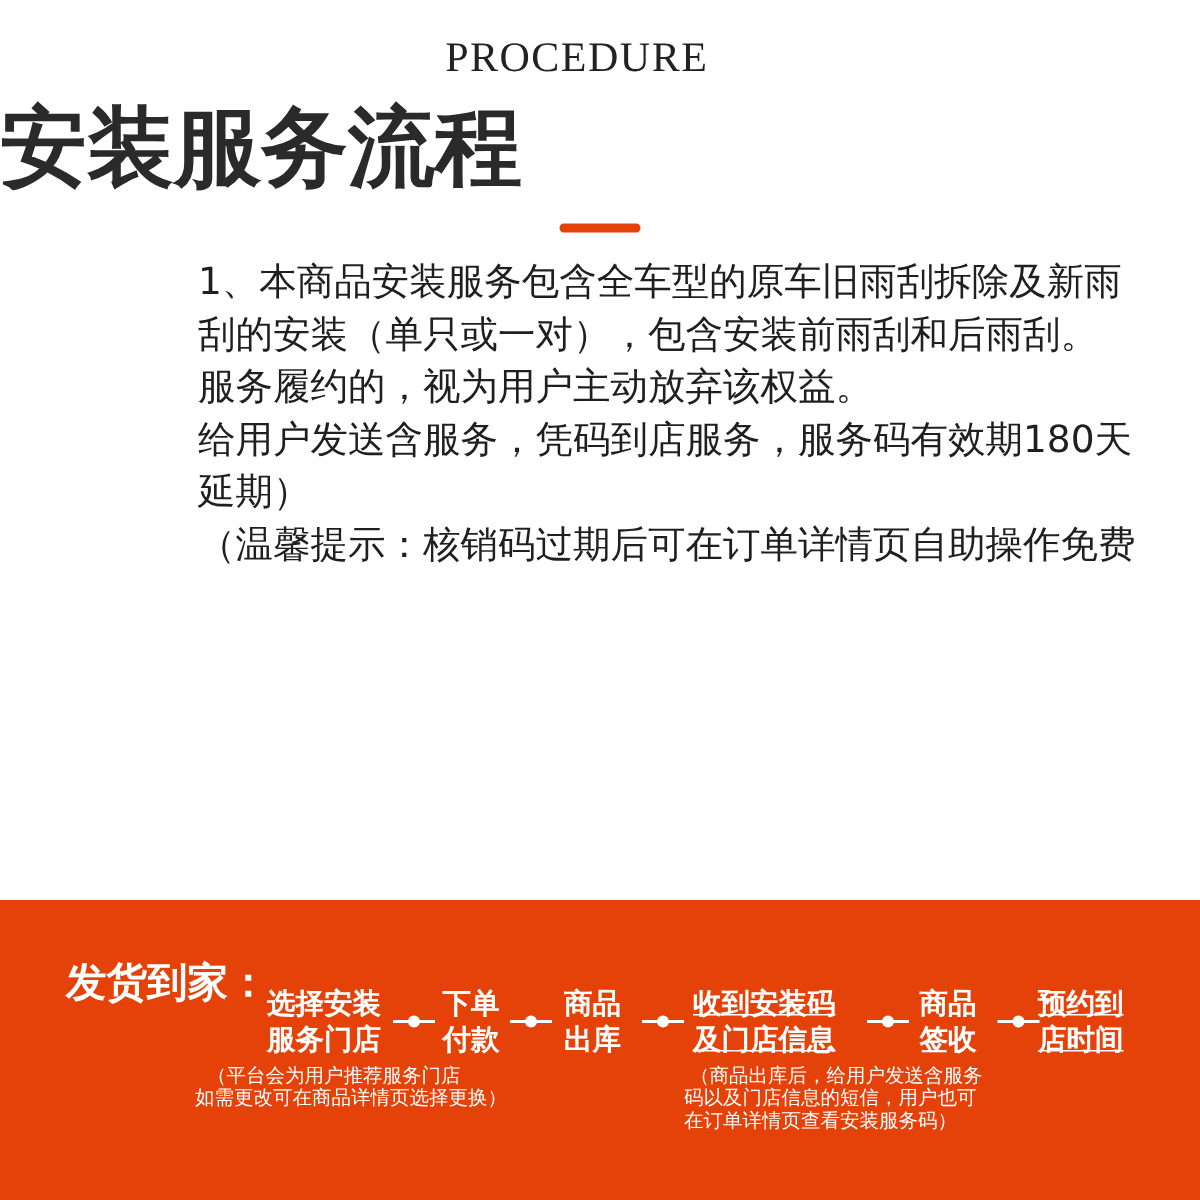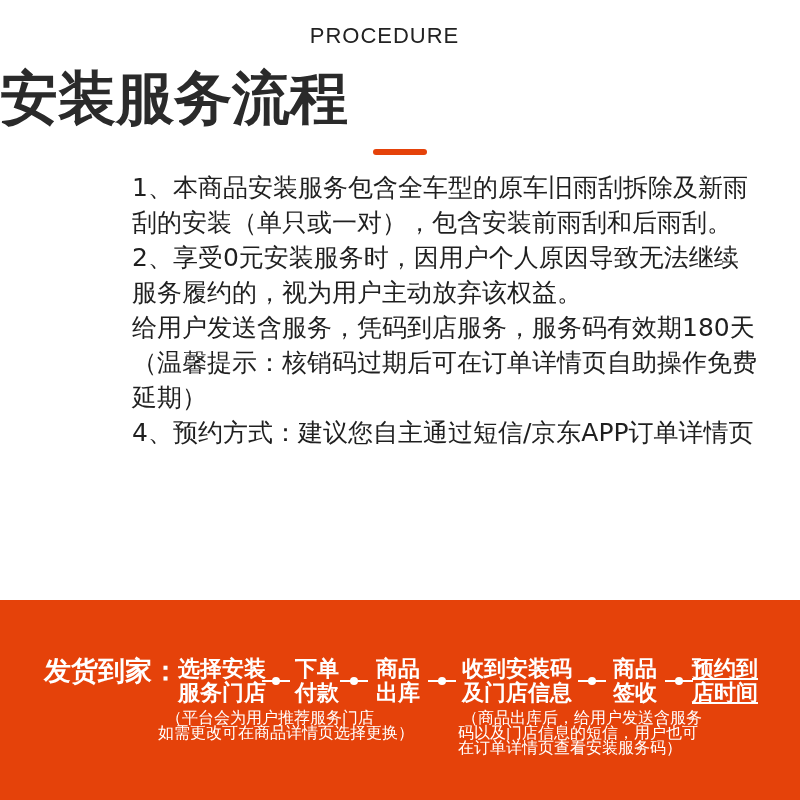--- a/index.html
+++ b/index.html
@@ -3,79 +3,77 @@
 <meta charset="utf-8">
 <style>
   html, body { margin: 0; padding: 0; }
   body {
     width: 800px; height: 800px; overflow: hidden; background: #ffffff;
     font-family: "DejaVu Sans", "Liberation Sans", sans-serif;
     position: relative; color: #222;
   }
   .subtitle {
     position: absolute; top: 23px; left: 0; width: 769px; text-align: center;
-    font-family: Liberation Sans, sans-serif;
-    font-size: 22px; letter-spacing: 1px; color: #222;
+    font-family: Liberation Serif, serif;
+    font-size: 28px; letter-spacing: 1px; color: #222;
   }
   .title {
     position: absolute; top: 62px; left: 0; width: 800px; text-align: left;
     font-size: 58px; font-weight: bold; color: #2a2a2a; letter-spacing: 0px;
     line-height: 72px;
   }
   .underline {
     position: absolute; top: 149px; left: 373px; width: 54px; height: 6px;
     background: #e5420a; border-radius: 3px;
   }
   .body-text {
     position: absolute; top: 170px; left: 92px; width: 640px;
     font-size: 25px; line-height: 35px; color: #1f1f1f; margin-left: 40px;
   }
   .body-text p { margin: 0; }
   .band {
     position: absolute; top: 600px; left: 0; width: 800px; height: 200px;
     background: #e5420a;
   }
   .label-main {
-    position: absolute; top: 654px; left: 44px; font-size: 27px; font-weight: bold;
+    position: absolute; top: 639px; left: 44px; font-size: 27px; font-weight: bold;
     color: #fff; white-space: nowrap; line-height: 34px;
   }
   .step {
-    position: absolute; top: 657px; font-size: 22px; font-weight: bold; color: #fff;
+    position: absolute; top: 657px; font-size: 19px; font-weight: bold; color: #fff;
     line-height: 24px; text-align: center; white-space: nowrap;
   }
   .sep {
     position: absolute; top: 680px; width: 28px; height: 2px; background: #fff;
   }
   .sep::after {
     content: ""; position: absolute; left: 10px; top: -3px; width: 8px; height: 8px;
     background: #fff; border-radius: 50%;
   }
   .note {
-    position: absolute; font-size: 16px; color: #fff; line-height: 15px;
-    text-align: left; white-space: nowrap; margin-left: 28px;
+    position: absolute; font-size: 13px; color: #fff; line-height: 15px;
+    text-align: left; white-space: nowrap;
   }
 </style>
 </head>
 <body>
 
 <div>
   <div class="subtitle">PROCEDURE</div>
   <div class="title">安装服务流程</div>
   <div class="underline"></div>
 </div>
 
 <div class="body-text">
   <p>1、本商品安装服务包含全车型的原车旧雨刮拆除及新雨</p>
   <p>刮的安装（单只或一对），包含安装前雨刮和后雨刮。</p>
-  <p>2、享受0元安装服务时，因用户个人原因导致无法继续</p>
   <p>服务履约的，视为用户主动放弃该权益。</p>
   <p>给用户发送含服务，凭码到店服务，服务码有效期180天</p>
+  <p>延期）</p>
   <p>（温馨提示：核销码过期后可在订单详情页自助操作免费</p>
-  <p>延期）</p>
-  <p>4、预约方式：建议您自主通过短信/京东APP订单详情页</p>
 </div>
 
 <div class="band"></div>
 
 <div class="label-main">发货到家：</div>
 
 <div class="step" style="left:178px;">
   <div>选择安装</div>
   <div>服务门店</div>
 </div>
@@ -86,21 +84,21 @@
   <div>付款</div>
 </div>
 <div class="sep" style="left:340px;"></div>
 
 <div class="step" style="left:376px;">
   <div>商品</div>
   <div>出库</div>
 </div>
 <div class="sep" style="left:428px;"></div>
 
-<div class="step" style="left:462px;">
+<div class="step" style="left:462px;text-decoration:underline;">
   <div>收到安装码</div>
   <div>及门店信息</div>
 </div>
 <div class="sep" style="left:578px;"></div>
 
 <div class="step" style="left:613px;">
   <div>商品</div>
   <div>签收</div>
 </div>
 <div class="sep" style="left:665px;"></div>
@@ -108,17 +106,17 @@
 <div class="step" style="left:692px;text-decoration:underline;">
   <div>预约到</div>
   <div>店时间</div>
 </div>
 
 <div class="note" style="left:130px; top:710px;">
   <div style="padding-left:8px;">（平台会为用户推荐服务门店</div>
   <div>如需更改可在商品详情页选择更换）</div>
 </div>
 
-<div class="note" style="left:430px; top:710px;">
+<div class="note" style="left:456px; top:710px;">
   <div style="padding-left:4px;">（商品出库后，给用户发送含服务</div>
   <div>码以及门店信息的短信，用户也可</div>
   <div>在订单详情页查看安装服务码）</div>
 </div>
 
 </body></html>

